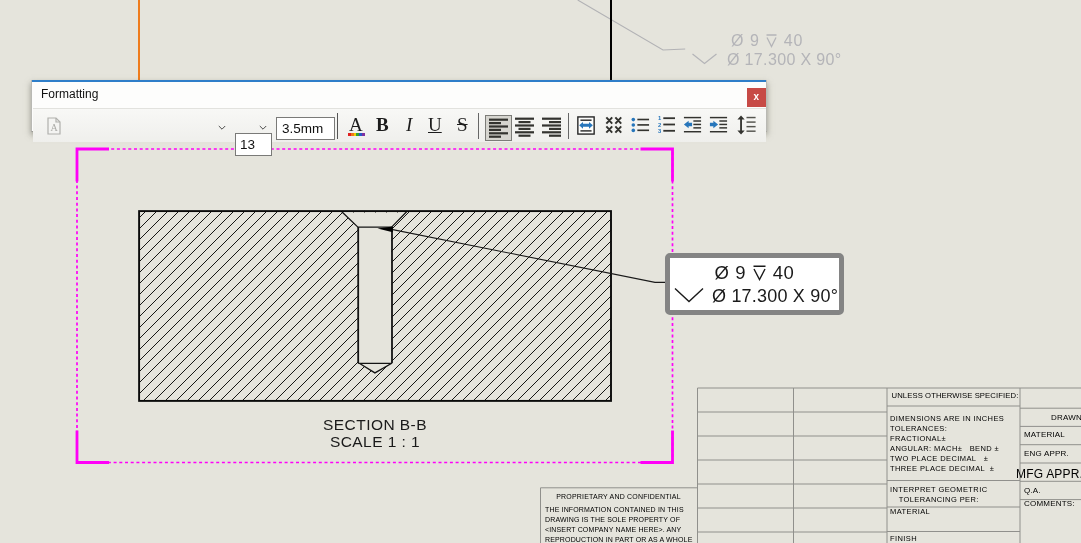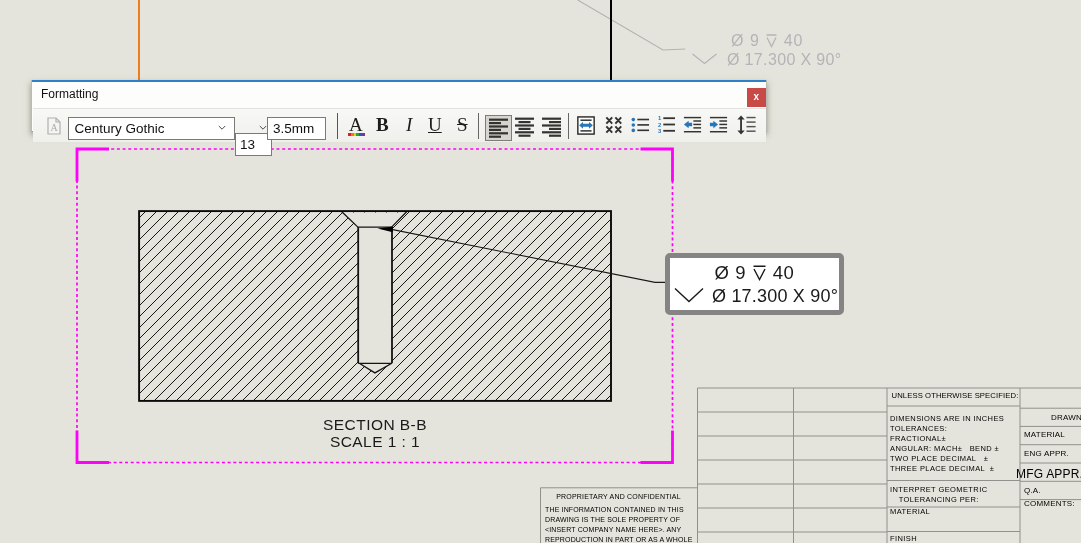--- a/index.html
+++ b/index.html
@@ -91,29 +91,28 @@
   <div id="dlgtitle">Formatting</div>
   <div id="dlgclose">x</div>
   <div id="toolbar">
 
     <svg class="icon" style="left:14px;top:8px;" width="14" height="18" viewBox="0 0 14 18">
         <path d="M1 1 L9 1 L13 5 L13 17 L1 17 Z" fill="#f4f4f2" stroke="#b0b0ac" stroke-width="1.2"></path>
         <path d="M9 1 L9 5 L13 5" fill="none" stroke="#b0b0ac" stroke-width="1.2"></path>
         <text x="7" y="14" font-size="10" font-family="Liberation Serif" fill="#aaaaa6" text-anchor="middle">A</text>
       </svg>
 
-    <div class="combo" style="left:34.5px;top:8px;width:167.5px;height:23px;line-height:21px;padding-left:6px;">Century Gothic</div>
     <svg class="chev" style="left:185px;top:15px;" width="10" height="8" viewBox="0 0 10 8">
         <path d="M1 1.5 L5 5.5 L9 1.5" fill="none" stroke="#444" stroke-width="1.2"></path>
       </svg>
     <div class="combo" style="left:202px;top:24px;width:37px;height:23px;line-height:21px;padding-left:4px;">13</div>
     <svg class="chev" style="left:226px;top:15px;" width="10" height="8" viewBox="0 0 10 8">
         <path d="M1 1.5 L5 5.5 L9 1.5" fill="none" stroke="#444" stroke-width="1.2"></path>
       </svg>
-    <div class="combo" style="left:234px;top:8px;width:59px;height:23px;line-height:21px;padding-left:5px;">3.5mm</div>
+    <div class="combo" style="left:243px;top:8px;width:59px;height:23px;line-height:21px;padding-left:5px;">3.5mm</div>
     <div class="sep" style="left:303.5px;top:4px;height:26px;"></div>
 
     <div class="serifbtn" style="left:316px;top:5px;">A</div>
     <div class="abs" style="left:315px;top:24px;width:17px;height:3px;background:linear-gradient(90deg,#e02020 0 17%,#f07818 17% 33%,#f0d000 33% 50%,#30a030 50% 67%,#2858c8 67% 83%,#8030a0 83% 100%);"></div>
     <div class="serifbtn" style="left:343px;top:5px;font-weight:bold;">B</div>
     <div class="serifbtn" style="left:373px;top:5px;font-style:italic;">I</div>
     <div class="serifbtn" style="left:395px;top:5px;text-decoration:underline;">U</div>
     <div class="serifbtn" style="left:424px;top:5px;text-decoration:line-through;">S</div>
     <div class="sep" style="left:444.5px;top:4px;height:26px;background:#666;"></div>
 

